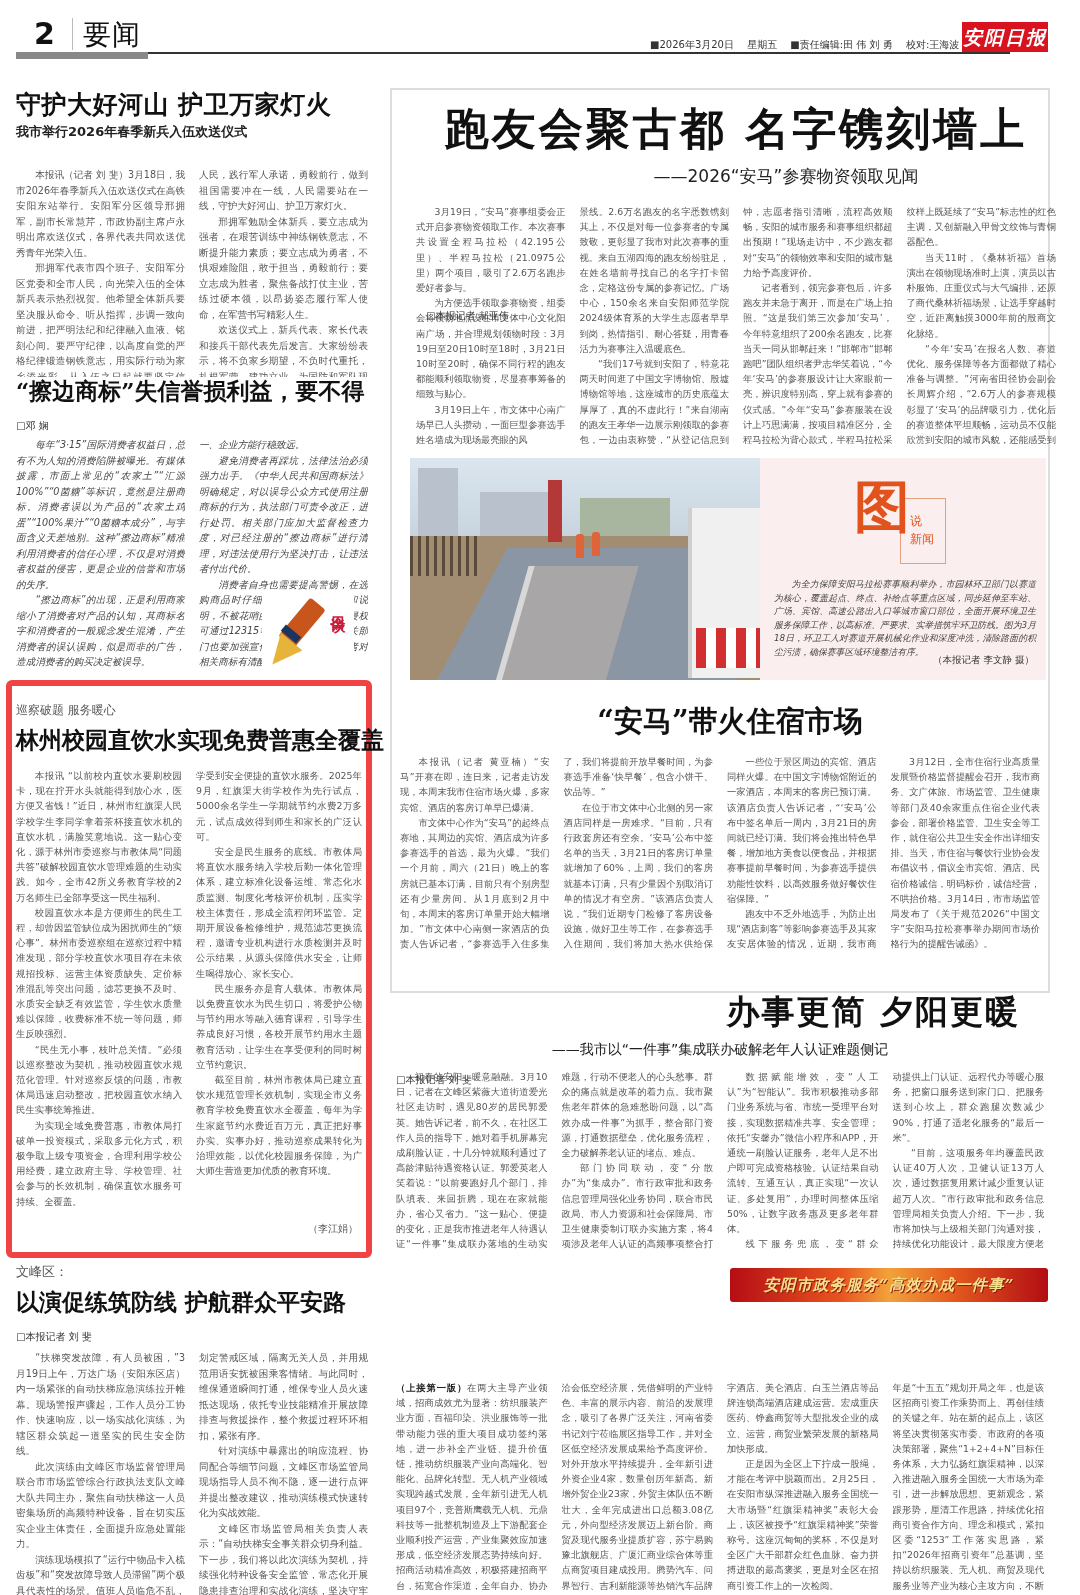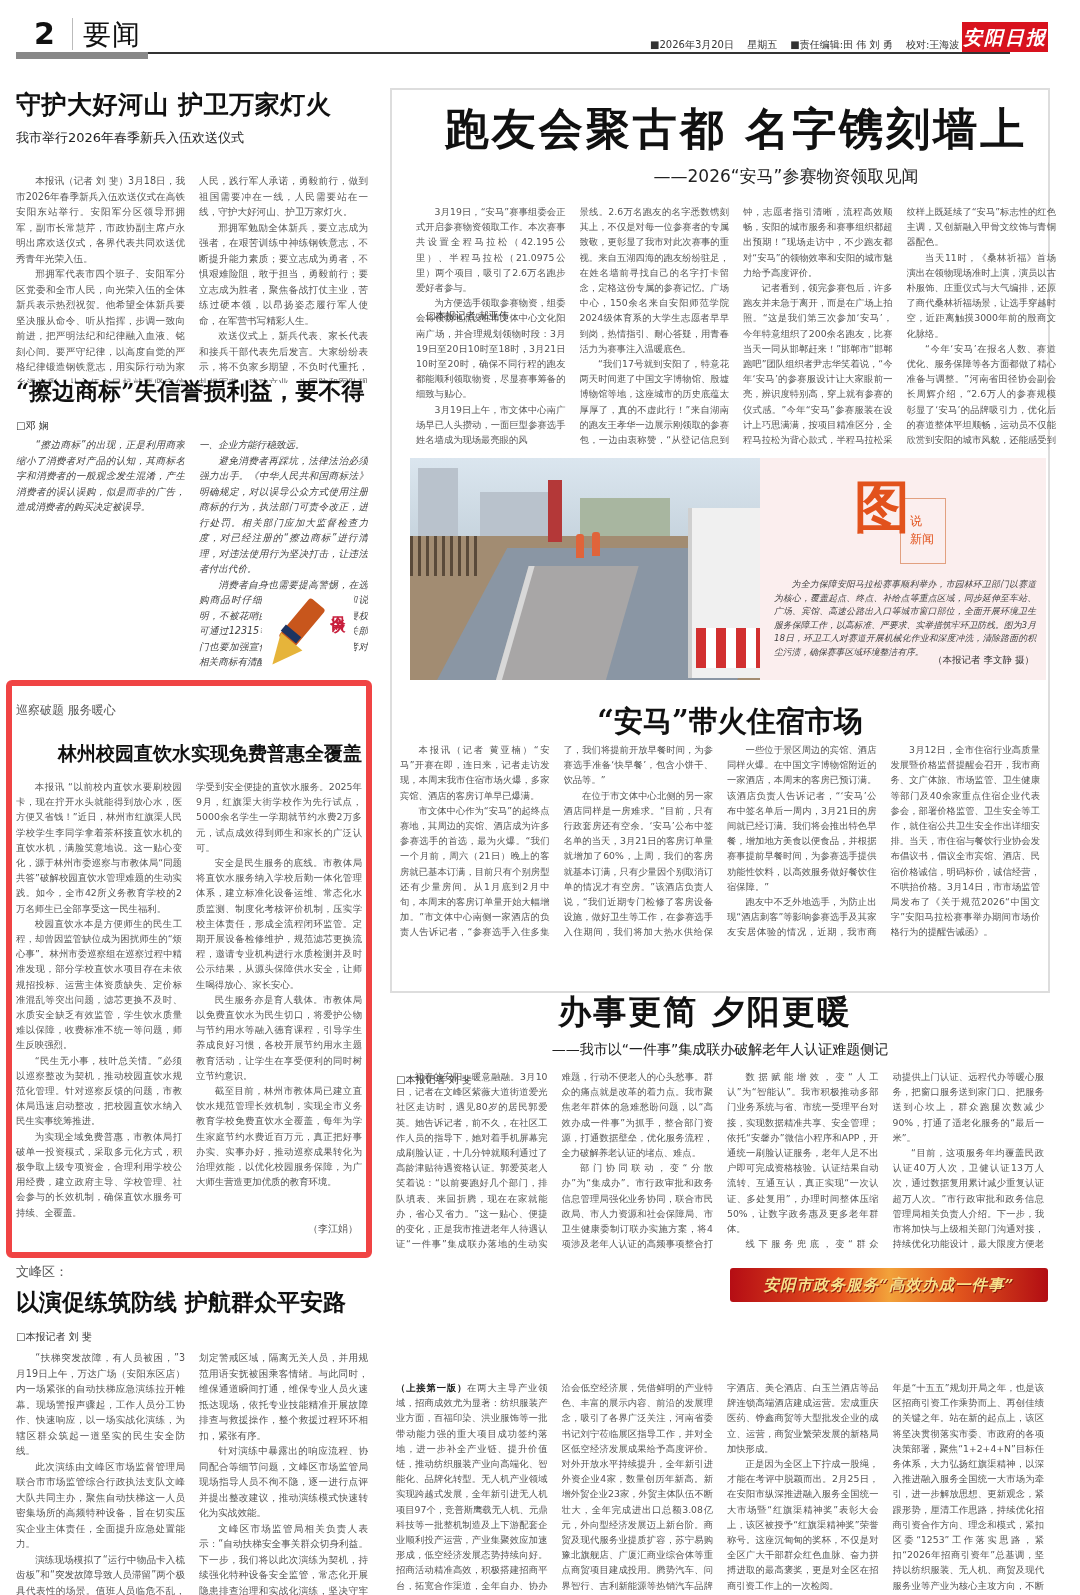--- a/index.html
+++ b/index.html
@@ -24,39 +24,39 @@
   .byline { font-size: 10px; color: #333; white-space: nowrap; }
   .body-cols { display: flex; gap: 14px; }
   .col { flex: 1; font-size: 9.6px; line-height: 15.5px; color: #555; text-align: justify; overflow: hidden; }
   .col p { text-indent: 2em; }
   .col p.noind { text-indent: 0; }
   .italic .col { font-style: italic; color: #444; }
 
   
   .art1 { left: 16px; top: 88px; width: 352px; }
   .art1 .hl { font-size: 25px; letter-spacing: 0.5px; }
-  .art1 .sub { font-size: 13px; font-weight: normal; margin-top: 8px; }
+  .art1 .sub { font-size: 13px; font-weight: bold; margin-top: 2px; }
   .art1 .body-cols { margin-top: 26px; height: 210px; }
 
   .art2 { left: 16px; top: 376px; width: 352px; }
   .art2 .hl { font-size: 23px; }
   .art2 .byline { margin-top: 12px; }
   .art2 .body-cols { margin-top: 4px; height: 240px; }
 
   .pen-deco { left: 262px; top: 590px; width: 92px; height: 88px; }
   .pen-deco .pen-body { position: absolute; left: 30px; top: 8px; width: 20px; height: 50px; background: #c8561c; transform: rotate(40deg); border-radius: 3px; }
   .pen-deco .pen-band { position: absolute; left: 19px; top: 40px; width: 20px; height: 8px; background: #1d3461; transform: rotate(40deg); }
   .pen-deco .pen-nib { position: absolute; left: 6px; top: 48px; width: 0; height: 0; border-left: 14px solid transparent; border-right: 14px solid transparent; border-top: 30px solid #e6b43a; transform: rotate(40deg); }
   .pen-deco .label { position: absolute; left: 66px; top: 14px; writing-mode: vertical-rl; font-family: "DejaVu Serif", serif; font-weight: bold; font-size: 15px; color: #c81e3c; letter-spacing: 1px; }
 
   
   .hbox { left: 6px; top: 680px; width: 366px; height: 578px; border: 6px solid #f04444; border-radius: 6px; background: #fff; }
   .art3 { left: 16px; top: 702px; width: 346px; }
   .art3 .kicker { font-size: 12px; color: #555; white-space: nowrap; }
-  .art3 .hl { font-size: 19px; margin-top: 22px; text-align: right; }
+  .art3 .hl { font-size: 23px; margin-top: 6px; text-align: right; }
   .art3 .body-cols { margin-top: 12px; height: 500px; }
   .art3 .col { font-size: 9.4px; line-height: 15.2px; }
   .art3 .signoff { position: absolute; right: 4px; top: 520px; font-size: 10px; color: #555; }
 
   .art4 { left: 16px; top: 1263px; width: 352px; }
   .art4 .kicker { font-size: 13px; color: #555; }
   .art4 .hl { font-size: 23px; margin-top: 6px; }
   .art4 .byline { margin-top: 12px; }
   .art4 .body-cols { margin-top: 6px; height: 250px; }
 
@@ -83,25 +83,25 @@
 
   .tushuo { left: 760px; top: 458px; width: 286px; height: 222px; background: #fbeeee; }
   .tushuo .tu { position: absolute; left: 94px; top: 12px; font-family: "DejaVu Serif", serif; font-size: 56px; font-weight: bold; color: #e2521c; }
   .tushuo .tu-box { position: absolute; left: 140px; top: 40px; width: 46px; height: 66px; border: 1px solid #e2a080; }
   .tushuo .tu-sub { position: absolute; left: 150px; top: 54px; font-size: 12px; color: #e2521c; line-height: 18px; }
   .tushuo .cap { position: absolute; left: 14px; top: 120px; width: 262px; font-size: 8.8px; line-height: 13.5px; color: #444; font-style: italic; text-indent: 2em; text-align: justify; }
   .tushuo .credit { position: absolute; right: 12px; top: 196px; font-size: 9.5px; color: #333; font-style: normal; }
 
   .art6 { left: 400px; top: 702px; width: 640px; }
   .art6 .hl { font-size: 29px; text-align: center; padding-left: 20px; }
-  .art6 .body-cols { height: 200px; }
+  .art6 .body-cols { margin-top: 12px; height: 200px; }
   .art6 .col { font-size: 9.3px; line-height: 15.2px; }
 
   .art7 { left: 390px; top: 990px; width: 660px; }
-  .art7 .hl { font-size: 33px; text-align: center; letter-spacing: 2px; padding-right: 30px; }
+  .art7 .hl { font-size: 33px; text-align: right; letter-spacing: 2px; padding-right: 30px; }
   .art7 .sub { font-size: 14px; text-align: center; margin-top: 6px; }
   .art7 .byline { position: absolute; top: 82px; left: 6px; }
   .art7 .body-cols { margin-top: 10px; height: 180px; padding: 0 6px; }
   .art7 .col { font-size: 9.3px; line-height: 15.2px; }
 
   .banner { left: 730px; top: 1268px; width: 318px; height: 34px; border-radius: 3px; background: linear-gradient(90deg, #b50d14, #e8551f 35%, #f2a23a 50%, #e45a1e 70%, #b20d13); overflow: hidden; }
   .banner .txt { position: absolute; left: 0; top: 0; width: 100%; text-align: center; line-height: 34px; font-family: "DejaVu Serif", serif; font-style: italic; font-weight: bold; font-size: 15.5px; color: #f7e08a; text-shadow: 1px 1px 0 #8a1a0c; letter-spacing: 1px; }
 
   .art8 { left: 390px; top: 1380px; width: 660px; }
   .art8 .body-cols { height: 210px; padding: 0 6px; }
@@ -140,20 +140,21 @@
       <p>欢送仪式上，新兵代表、家长代表和接兵干部代表先后发言。大家纷纷表示，将不负家乡期望，不负时代重托，扎根军营，建功立业，为国防和军队现代化建设贡献智慧和力量。</p>
     </div>
   </div>
 </div>
 
 <div class="abs art2 italic">
   <div class="hl">“擦边商标”失信誉损利益，要不得</div>
   <div class="byline">□邓 娴</div>
   <div class="body-cols">
     <div class="col">
+      <p>每年“3·15”国际消费者权益日，总有不为人知的消费陷阱被曝光。有媒体披露，市面上常见的“农家土”“汇源100%”“0菌糖”等标识，竟然是注册商标。消费者误以为产品的“农家土鸡蛋”“100%果汁”“0菌糖本成分”，与宇面含义天差地别。这种“擦边商标”精准利用消费者的信任心理，不仅是对消费者权益的侵害，更是企业的信誉和市场的失序。</p>
       <p>“擦边商标”的出现，正是利用商家缩小了消费者对产品的认知，其商标名字和消费者的一般观念发生混淆，产生消费者的误认误购，似是而非的广告，造成消费者的购买决定被误导。</p>
     </div>
     <div class="col">
       <p class="noind">一、企业方能行稳致远。</p>
       <p>避免消费者再踩坑，法律法治必须强力出手。《中华人民共和国商标法》明确规定，对以误导公众方式使用注册商标的行为，执法部门可责令改正，进行处罚。相关部门应加大监督检查力度，对已经注册的“擦边商标”进行清理，对违法使用行为坚决打击，让违法者付出代价。</p>
       <p>消费者自身也需要提高警惕，在选购商品时仔细查看产品的配料表和说明，不被花哨的宣传所迷惑，如遇侵权可通过12315等渠道积极维权，相关部门也要加强宣传引导，让广大消费者对相关商标有清醒认知。</p>
     </div>
   </div>
 </div>
 

